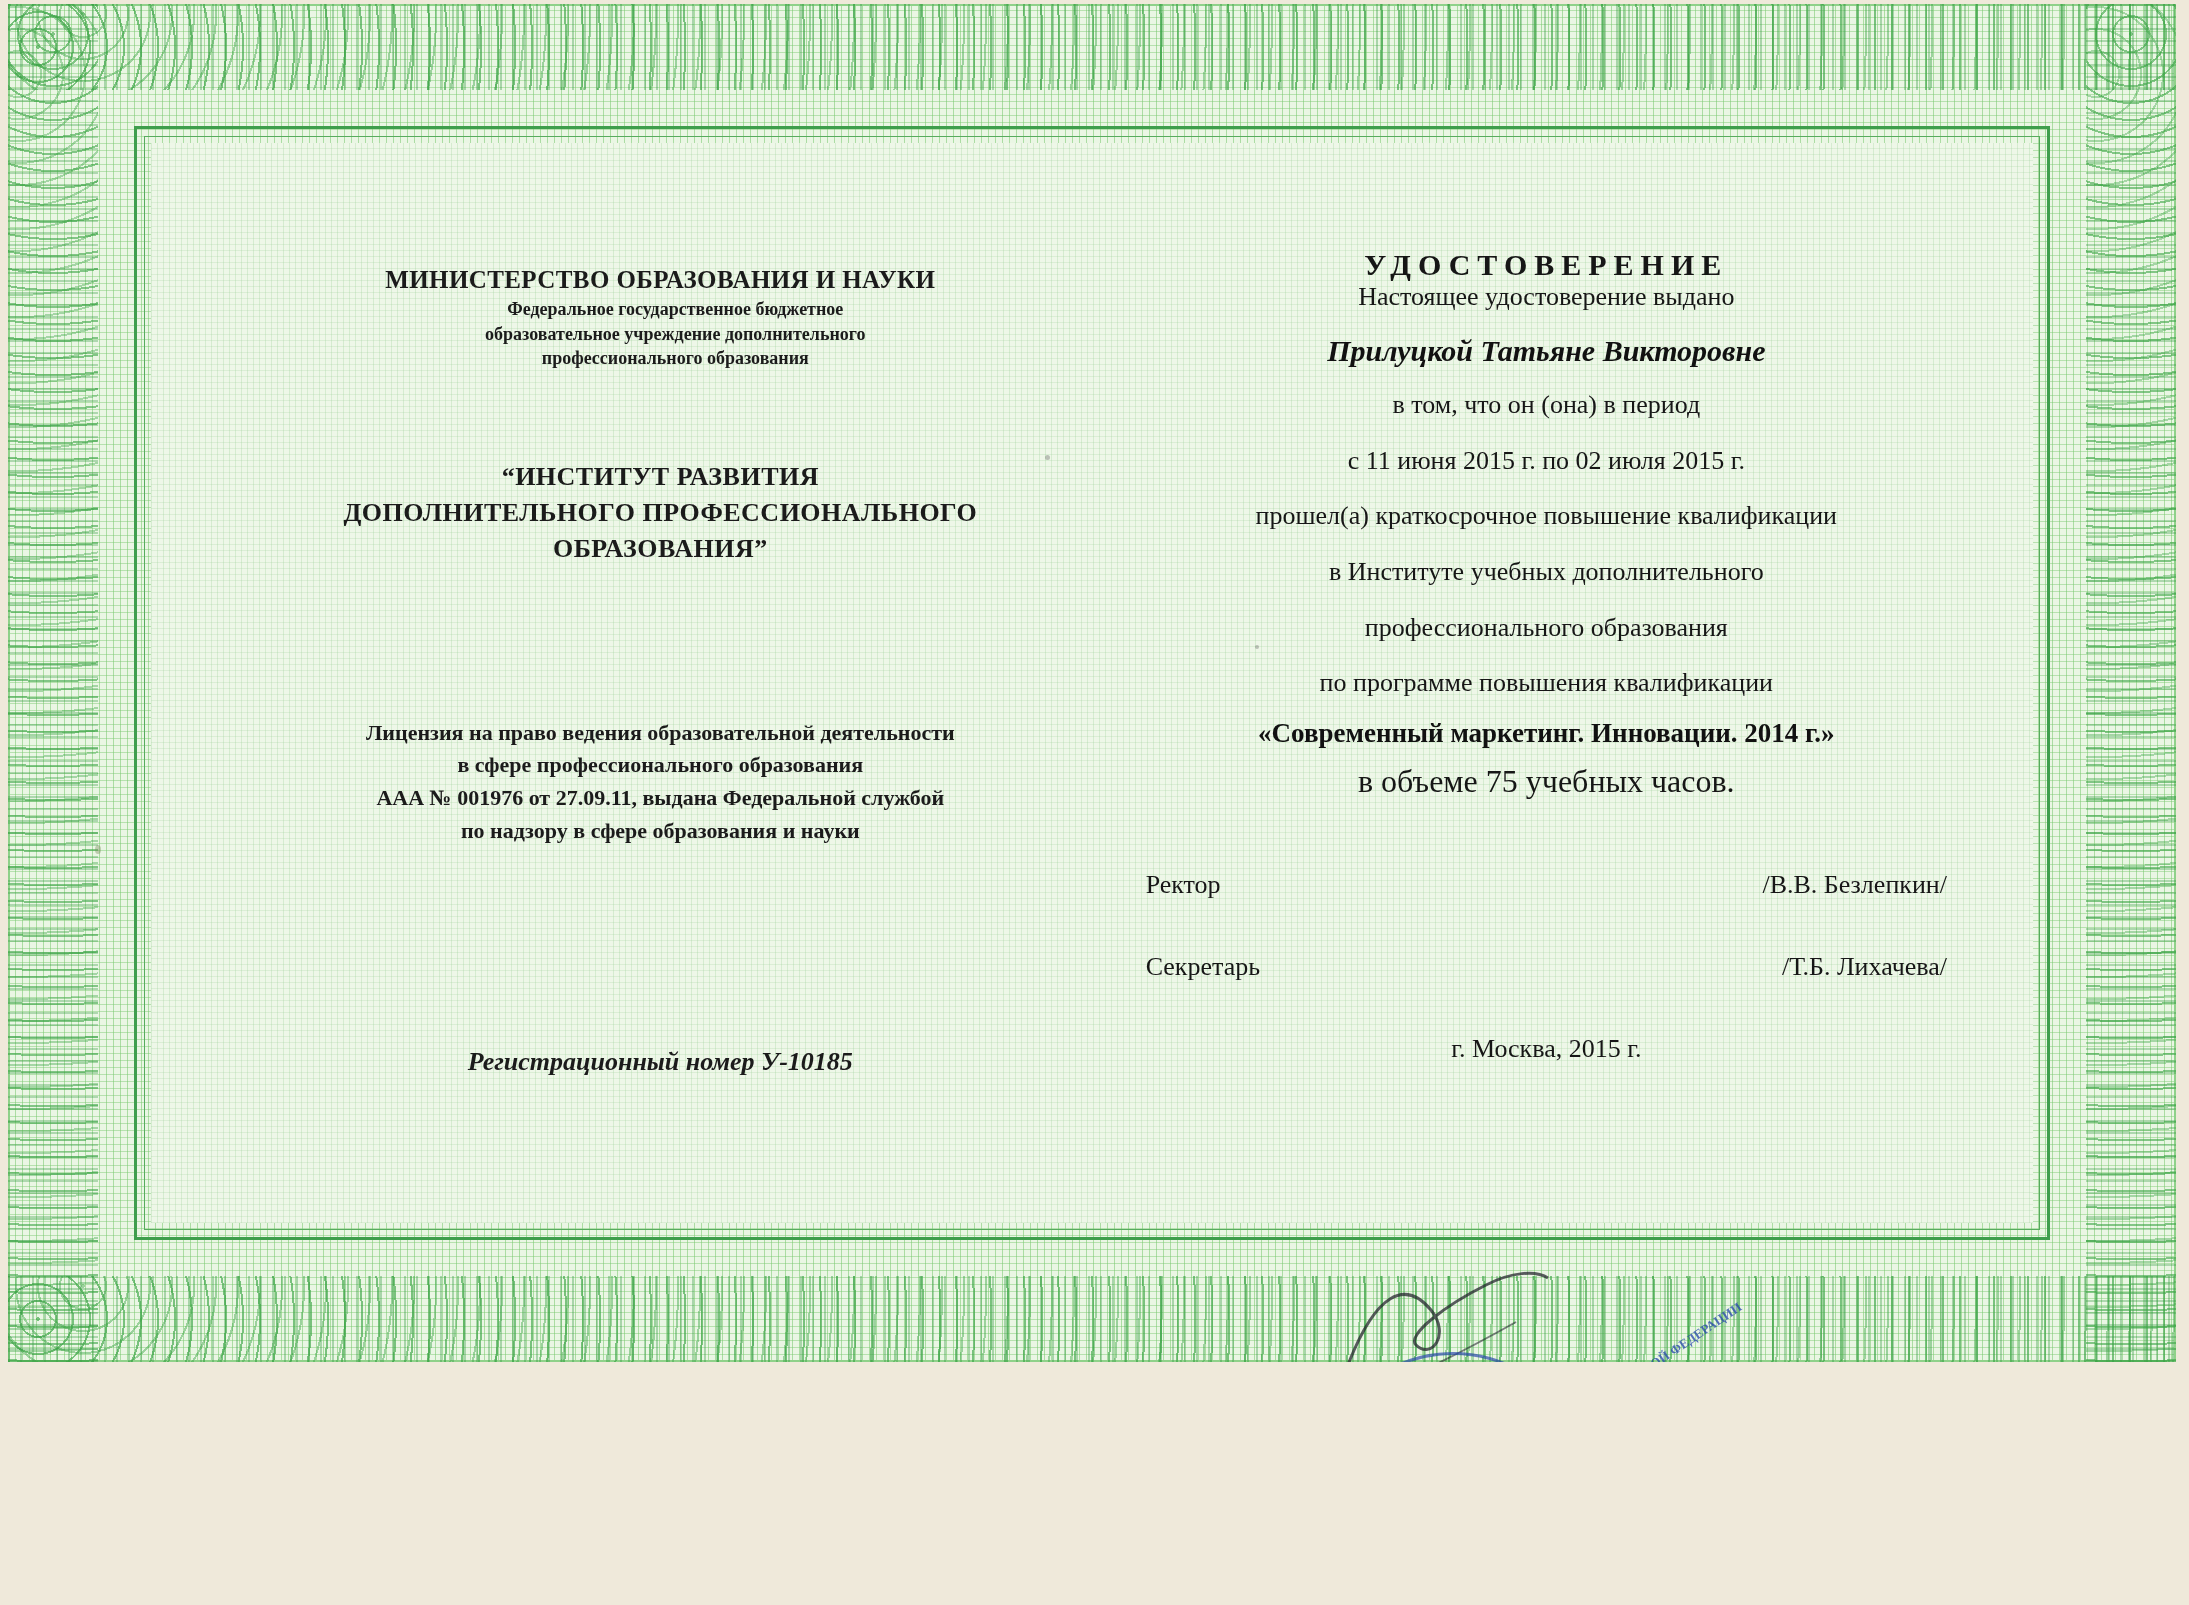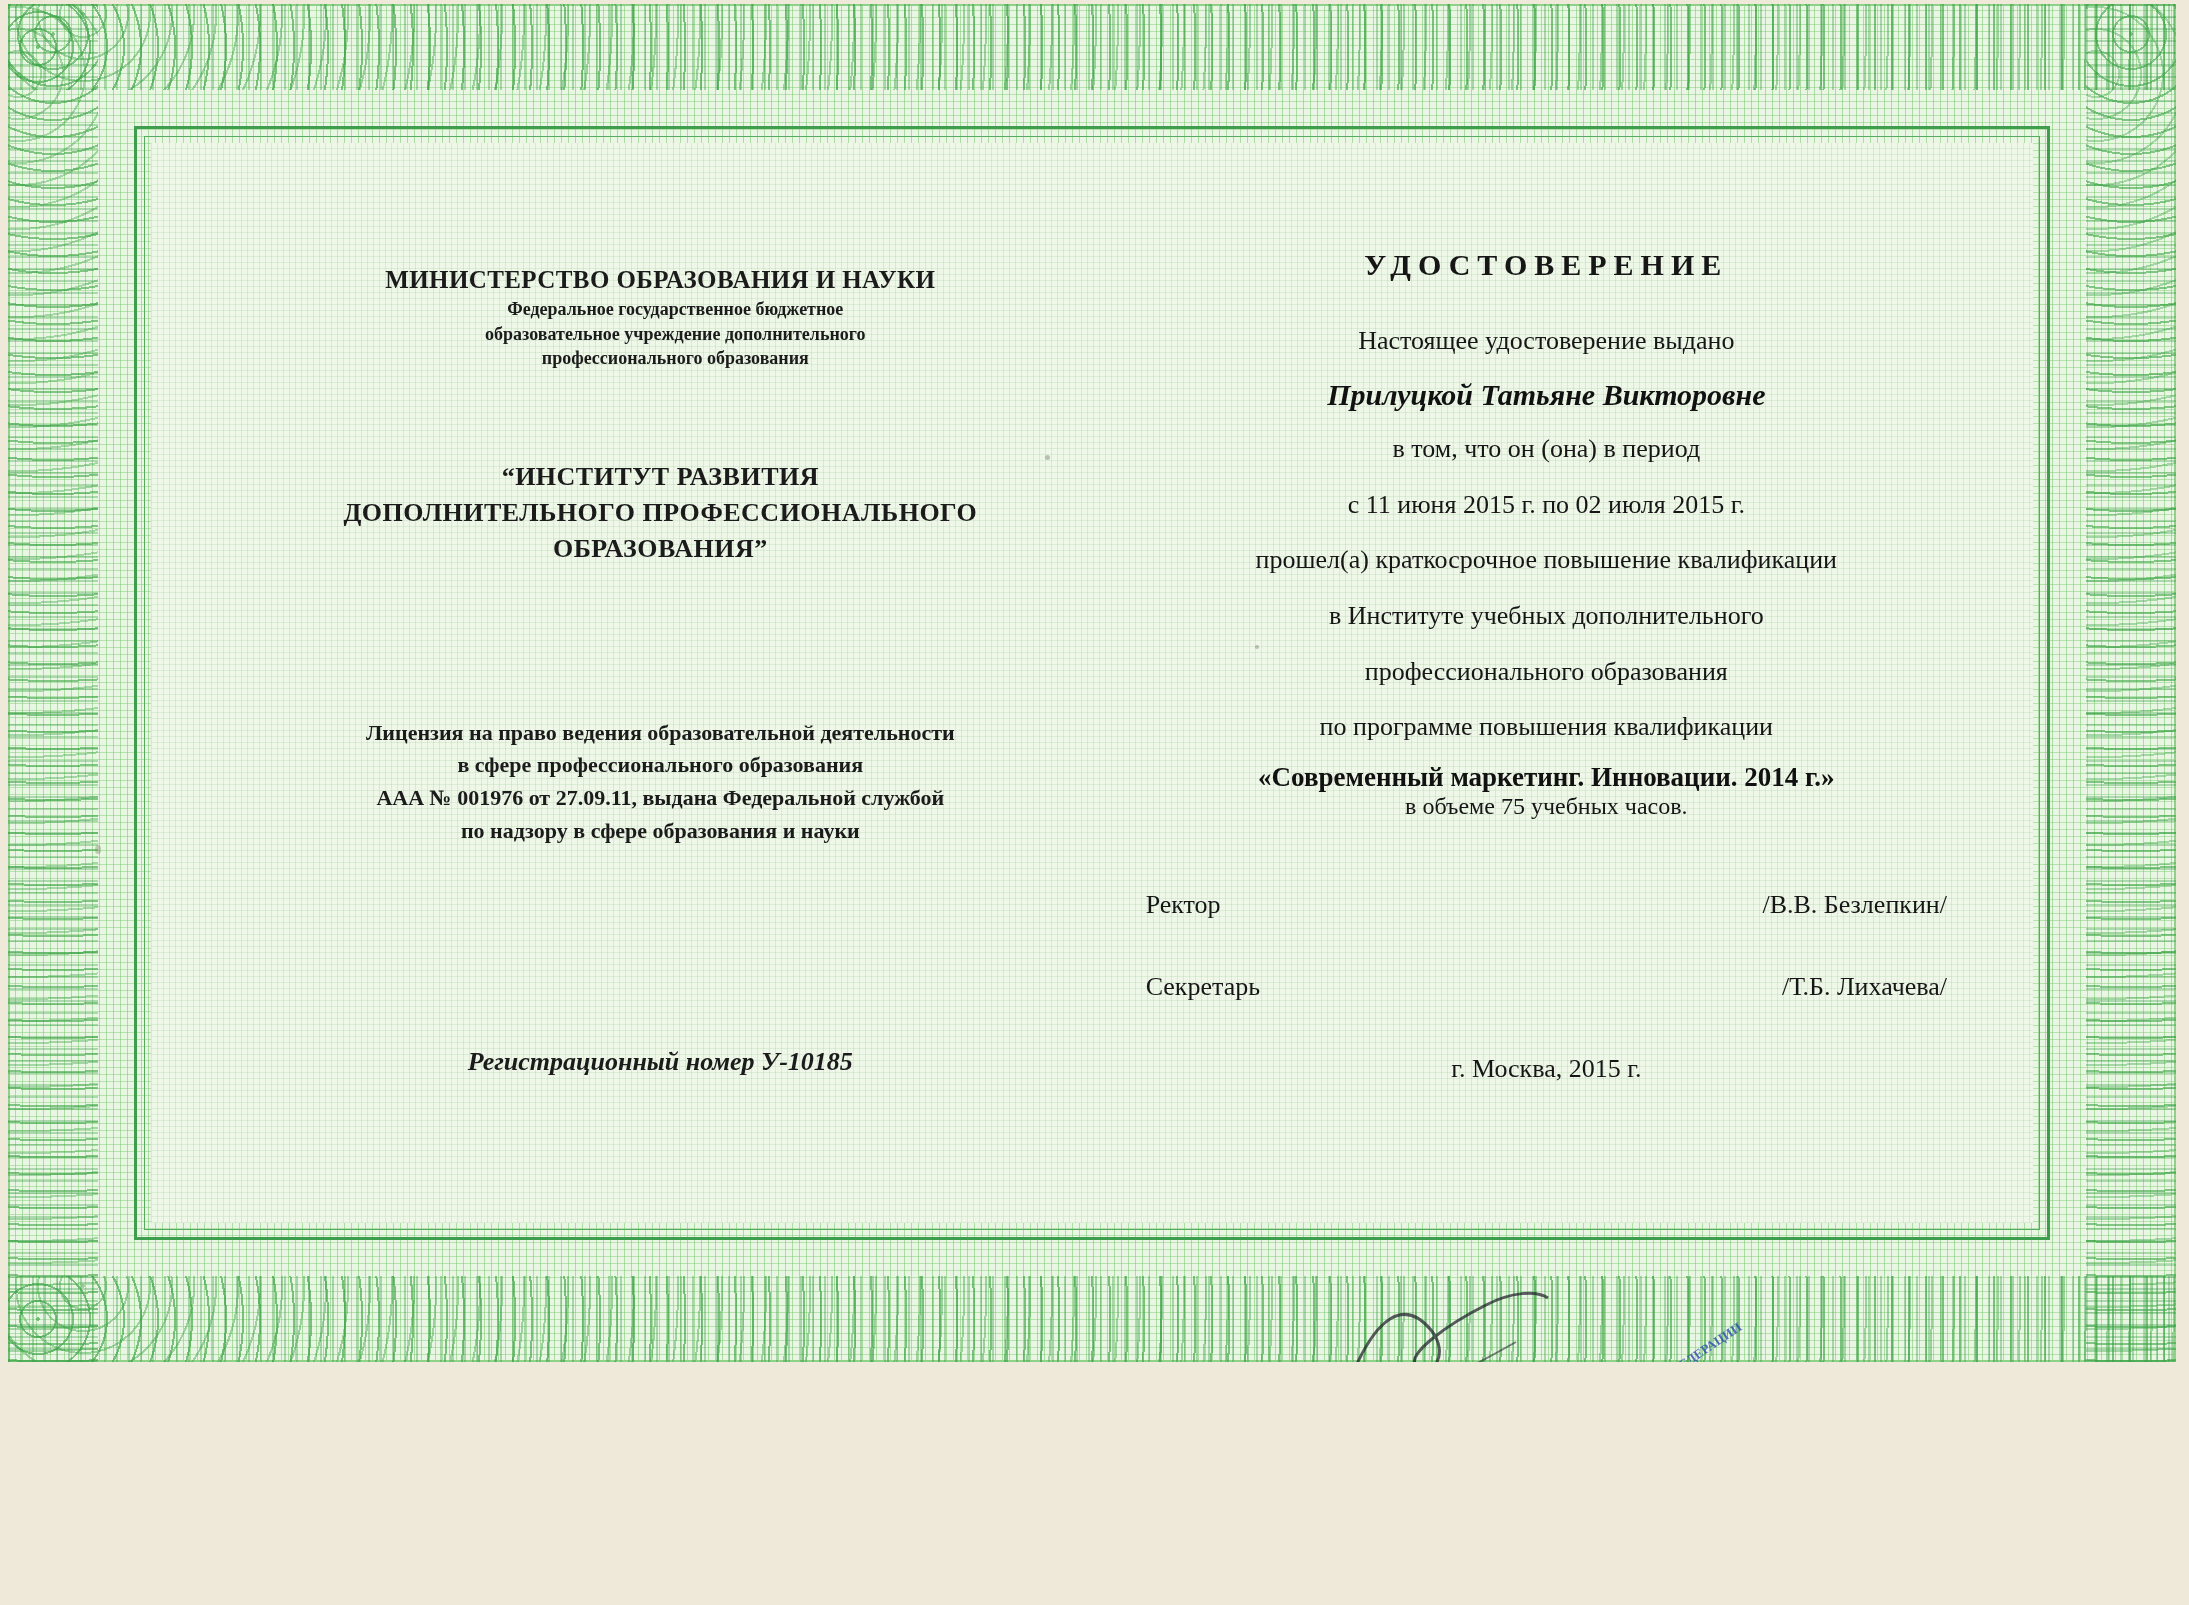--- a/index.html
+++ b/index.html
@@ -151,21 +151,20 @@
   }
 
   
   .doc-title {
     font-weight: bold;
     font-size: 30px;
     letter-spacing: 7px;
     color: #161616;
   }
   .issued-line {
-    margin-top: 44px;
     font-size: 26px;
     color: #161616;
   }
   .holder-name {
     margin-top: 22px;
     font-weight: bold;
     font-style: italic;
     font-size: 30px;
     color: #111111;
   }
@@ -175,21 +174,22 @@
     line-height: 1.45;
     color: #161616;
   }
   .program-name {
     margin-top: 16px;
     font-weight: bold;
     font-size: 27px;
     color: #111111;
   }
   .hours-line {
-    font-size: 24px;
+    margin-top: 14px;
+    font-size: 32px;
     color: #161616;
   }
 
   
   .sign-block {
     margin-top: 70px;
     position: relative;
   }
   .sign-row {
     display: flex;

